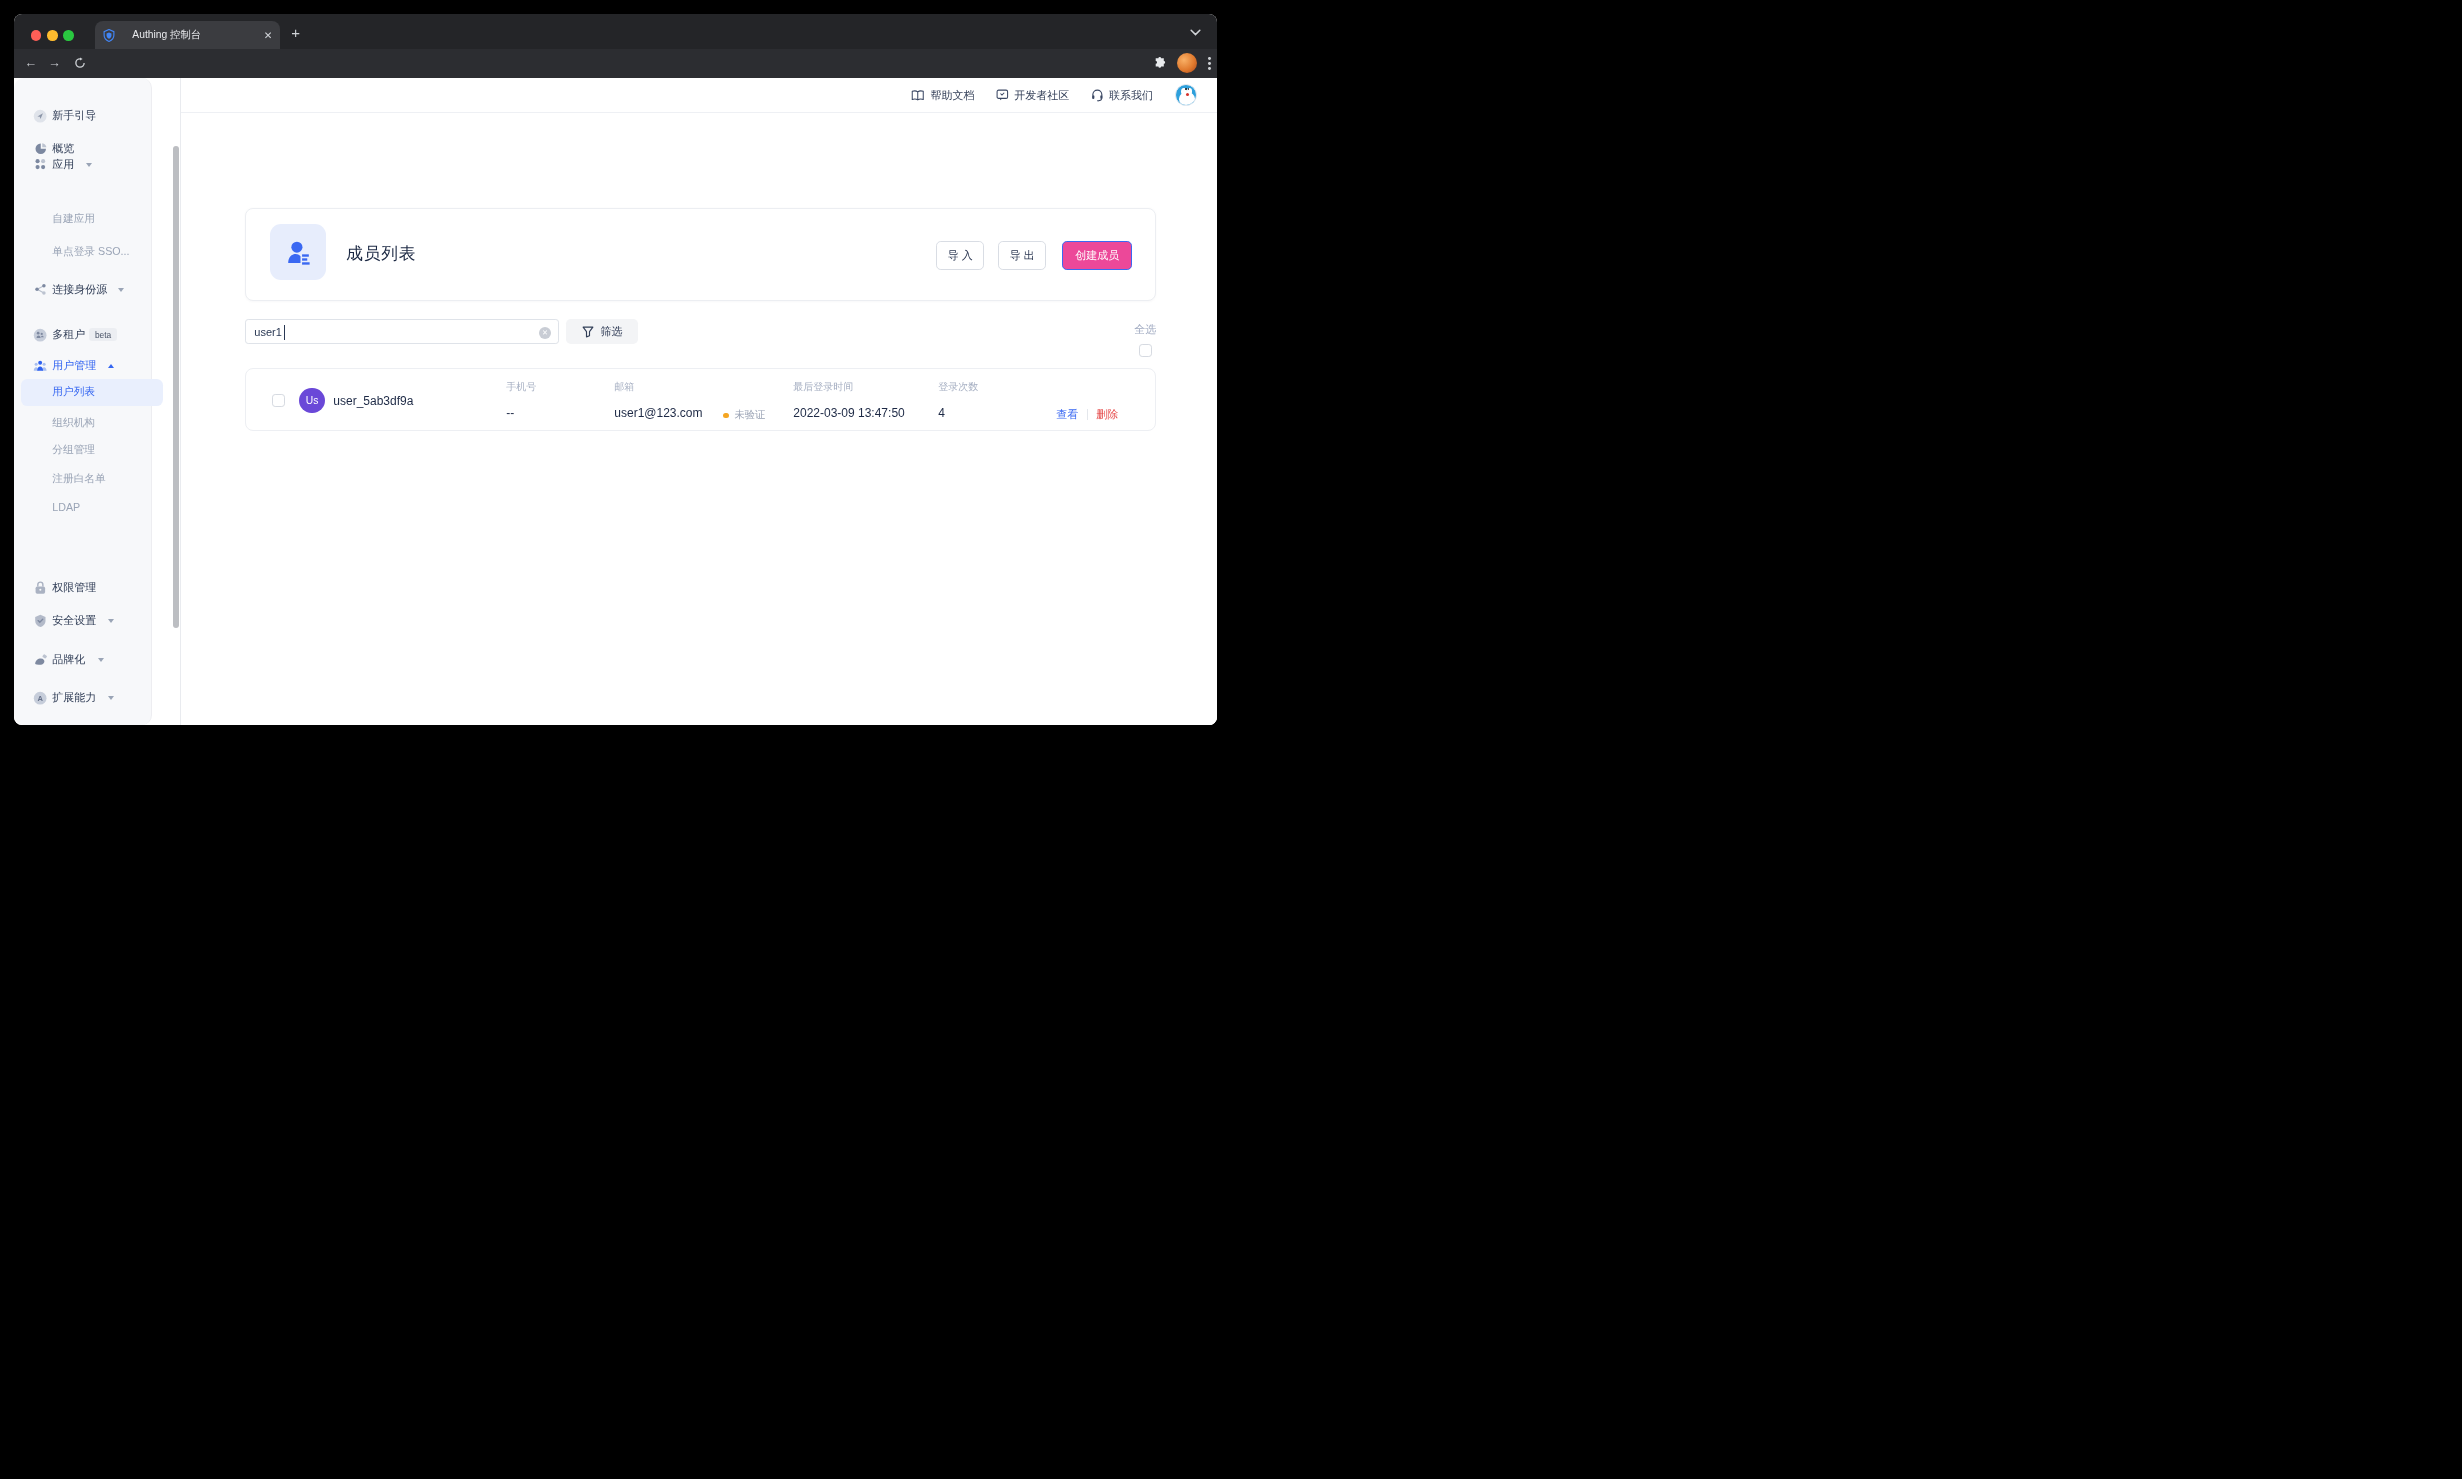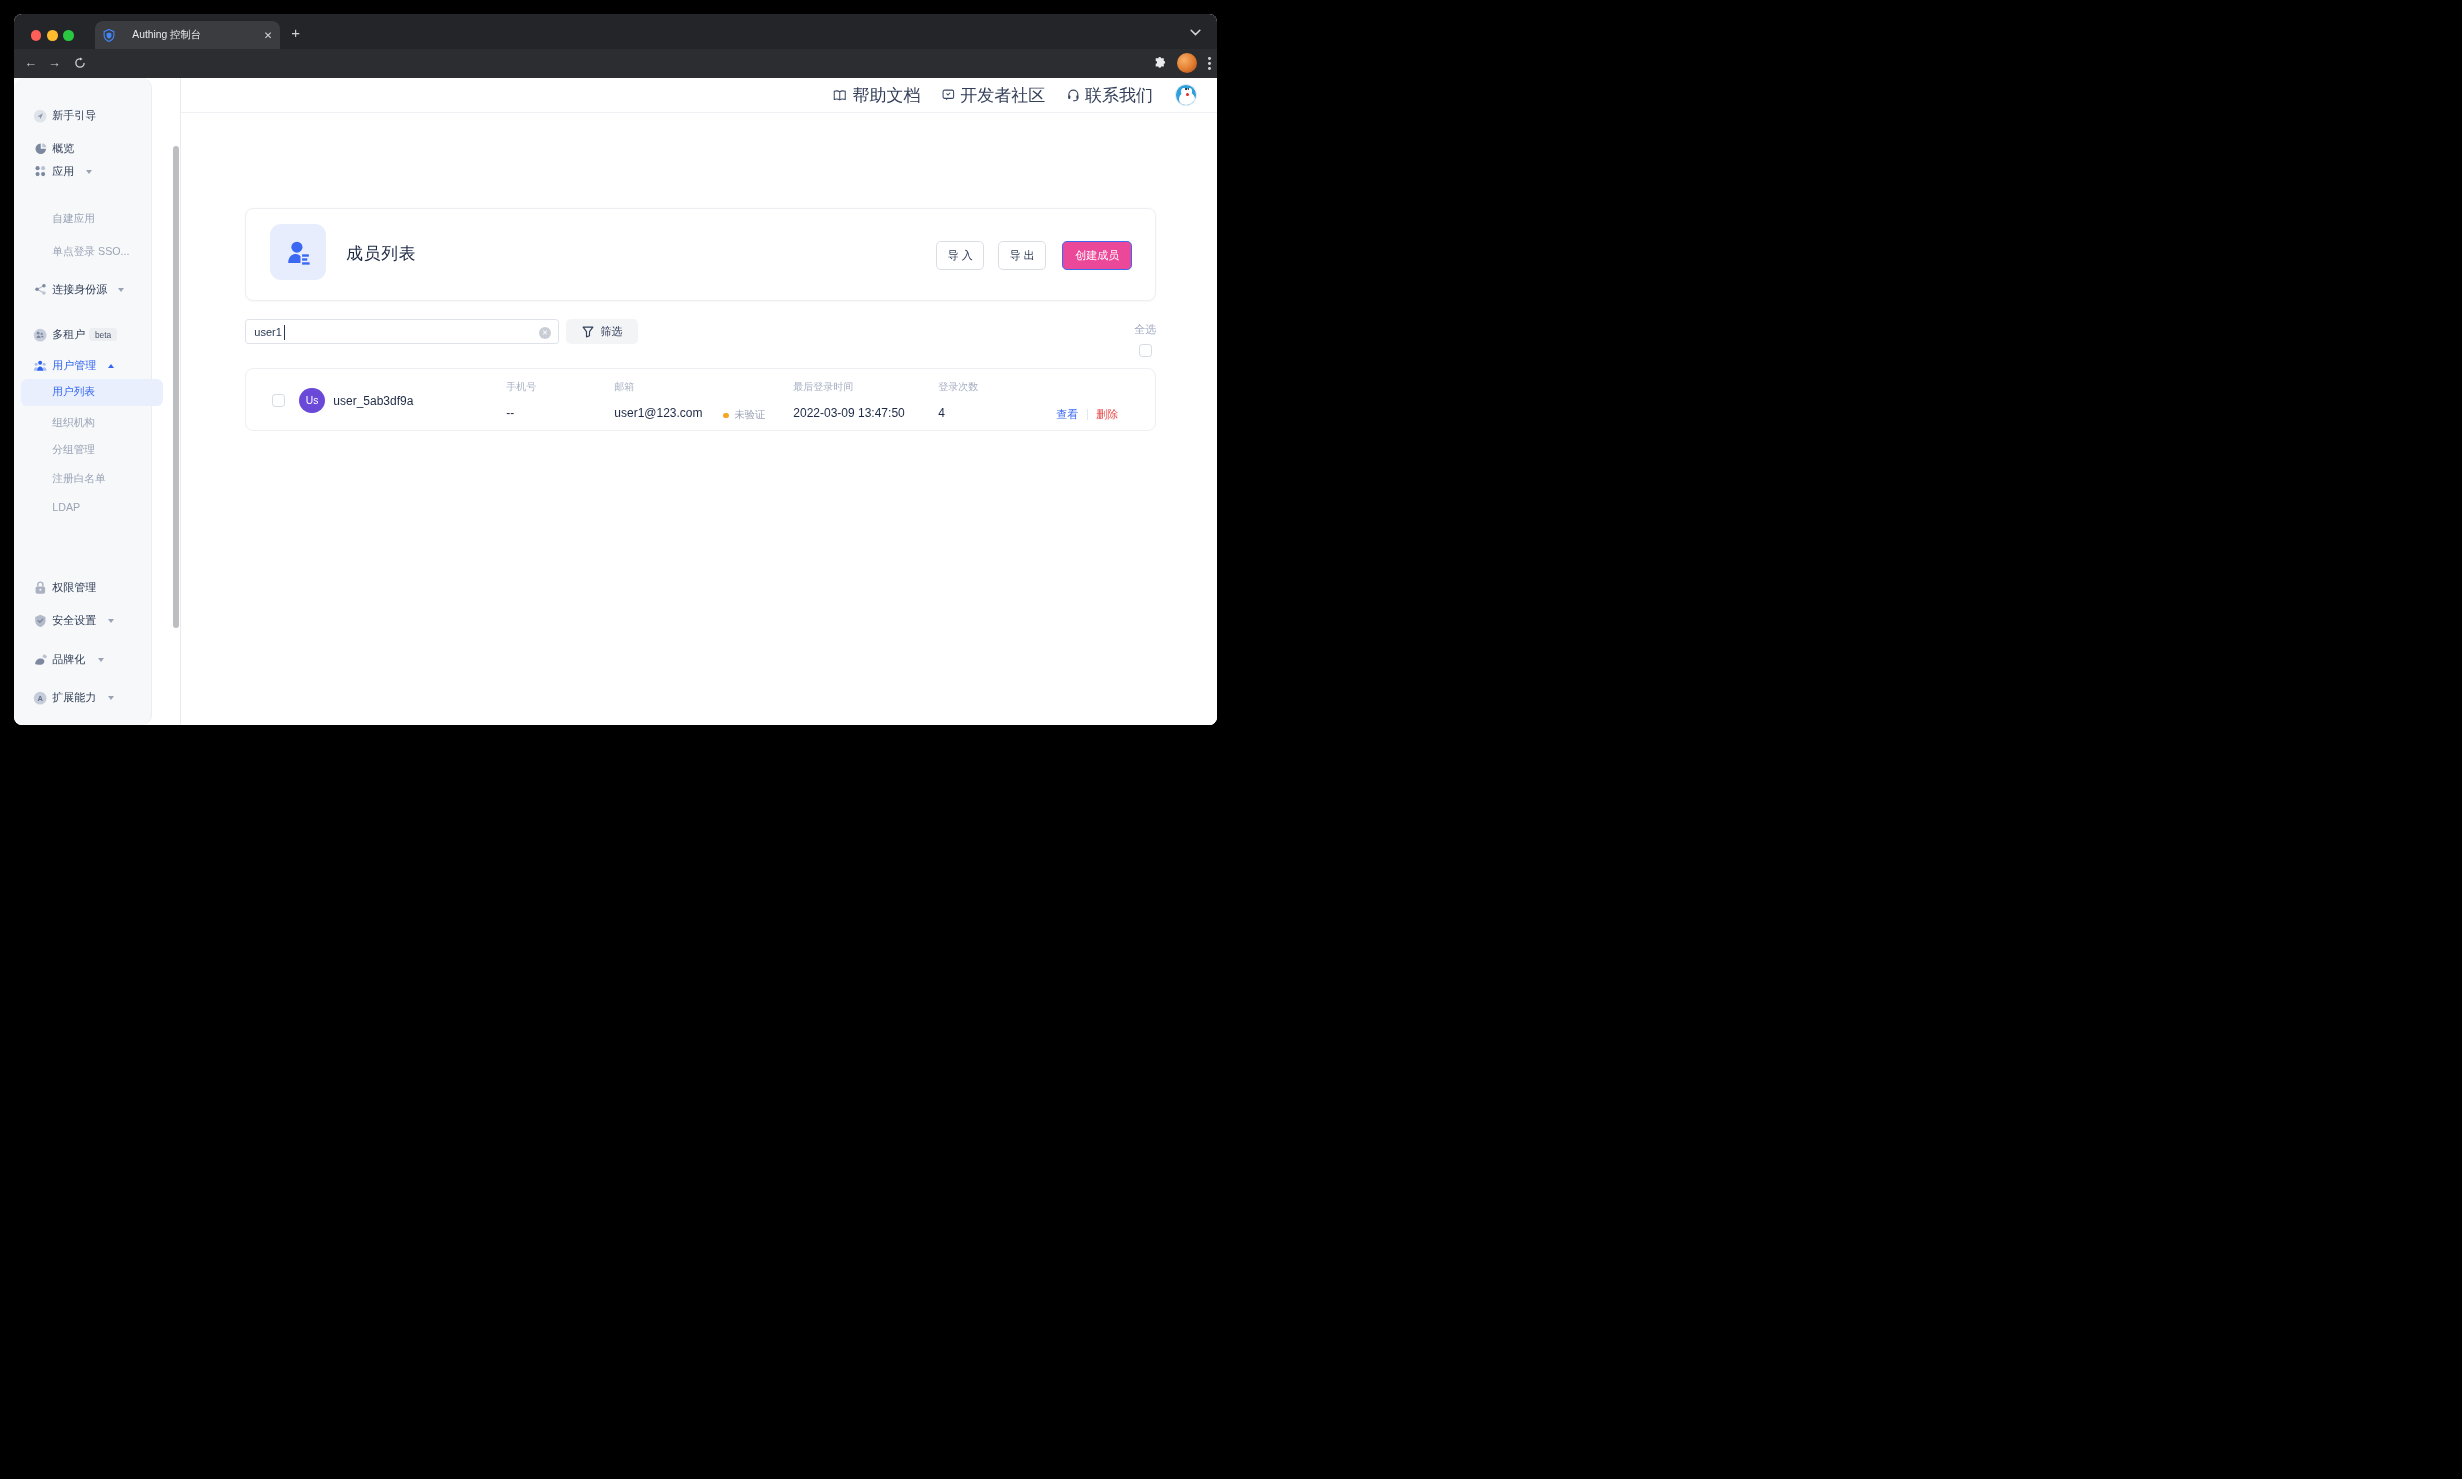--- a/index.html
+++ b/index.html
@@ -32,21 +32,21 @@
   .dots3 { display:flex; flex-direction:column; gap:2.4px; }
   .dots3 i { width:2.8px; height:2.8px; border-radius:50%; background:#cdd0d4; }
 
   
   .appbody { position:absolute; left:0; top:64px; width:1203px; height:647px; background:#fff; }
   .sidebar { position:absolute; left:0; top:0; width:138px; height:100%; background:#f7f8fa; border-right:0.8px solid #ededf1;border-radius:10px; }
   .gutter { position:absolute; left:156px; top:0; width:11px; height:100%; background:#fff; border-right:0.8px solid #e9ebef; }
   .thumb { position:absolute; left:2.4px; top:68px; width:6.4px; height:482px; border-radius:3.2px; background:#bcbec2; }
   .topbar { position:absolute; left:167px; top:0; width:1036px; height:35px; background:#fff; border-bottom:0.8px solid #eef0f4;
             display:flex; align-items:center; justify-content:flex-end; gap:21.5px; padding-right:20.7px; }
-  .toplink { display:flex; align-items:center; gap:5.6px; color:#333f58; font-size:17px; }
+  .toplink { display:flex; align-items:center; gap:5.6px; color:#333f58; font-size:11px; }
   .doraemon { width:22px; height:22px; border-radius:50%; background:#2ea0dc; position:relative; overflow:hidden; border:0.8px solid #e8ebf0; }
   .doraemon .face { position:absolute; left:3.2px; top:7.2px; width:16px; height:13.5px; background:#fff; border-radius:50%; }
   .doraemon .eye { position:absolute; top:2.4px; width:5.6px; height:7.2px; background:#fff; border-radius:50%; }
   .doraemon .eye.l{ left:5.6px; } .doraemon .eye.r{ left:11px; }
   .doraemon .pupil { position:absolute; top:2.4px; width:1.6px; height:2.4px; background:#222; border-radius:50%; }
   .doraemon .pupil.l{ left:9.5px; } .doraemon .pupil.r{ left:12px; }
   .doraemon .nose { position:absolute; left:10px; top:8px; width:3.2px; height:3.2px; background:#d6322c; border-radius:50%; }
 
   
   .side-item { position:absolute; left:0; width:155px; height:29px; display:flex; align-items:center; cursor:pointer; }
@@ -166,21 +166,21 @@
       <div class="side-item" style="top:56px">
         <span class="s-ic">
           <svg width="13.5" height="13.5" viewBox="0 0 18 18">
                 <path d="M9 2 A7 7 0 1 0 16 9 L9 9 Z" fill="#7c88a0"></path>
                 <path d="M11 1.5 A7 7 0 0 1 16.5 7 L11 7 Z" fill="#bcc3d0"></path>
               </svg>
         </span>
         <span class="s-label">概览</span>
       </div>
 
-      <div class="side-item" style="top:79px">
+      <div class="side-item" style="top:72px">
         <span class="s-ic">
           <svg width="12.7" height="12.7" viewBox="0 0 16 16">
                 <circle cx="4.5" cy="4" r="2.6" fill="#7c88a0"></circle>
                 <circle cx="11.5" cy="4" r="2.6" fill="#bcc3d0"></circle>
                 <circle cx="4.5" cy="11.5" r="2.6" fill="#7c88a0"></circle>
                 <circle cx="11.5" cy="11.5" r="2.6" fill="#7c88a0"></circle>
               </svg>
         </span>
         <span class="s-label">应用</span>
         <span class="chev down" style="left:72px"></span>

